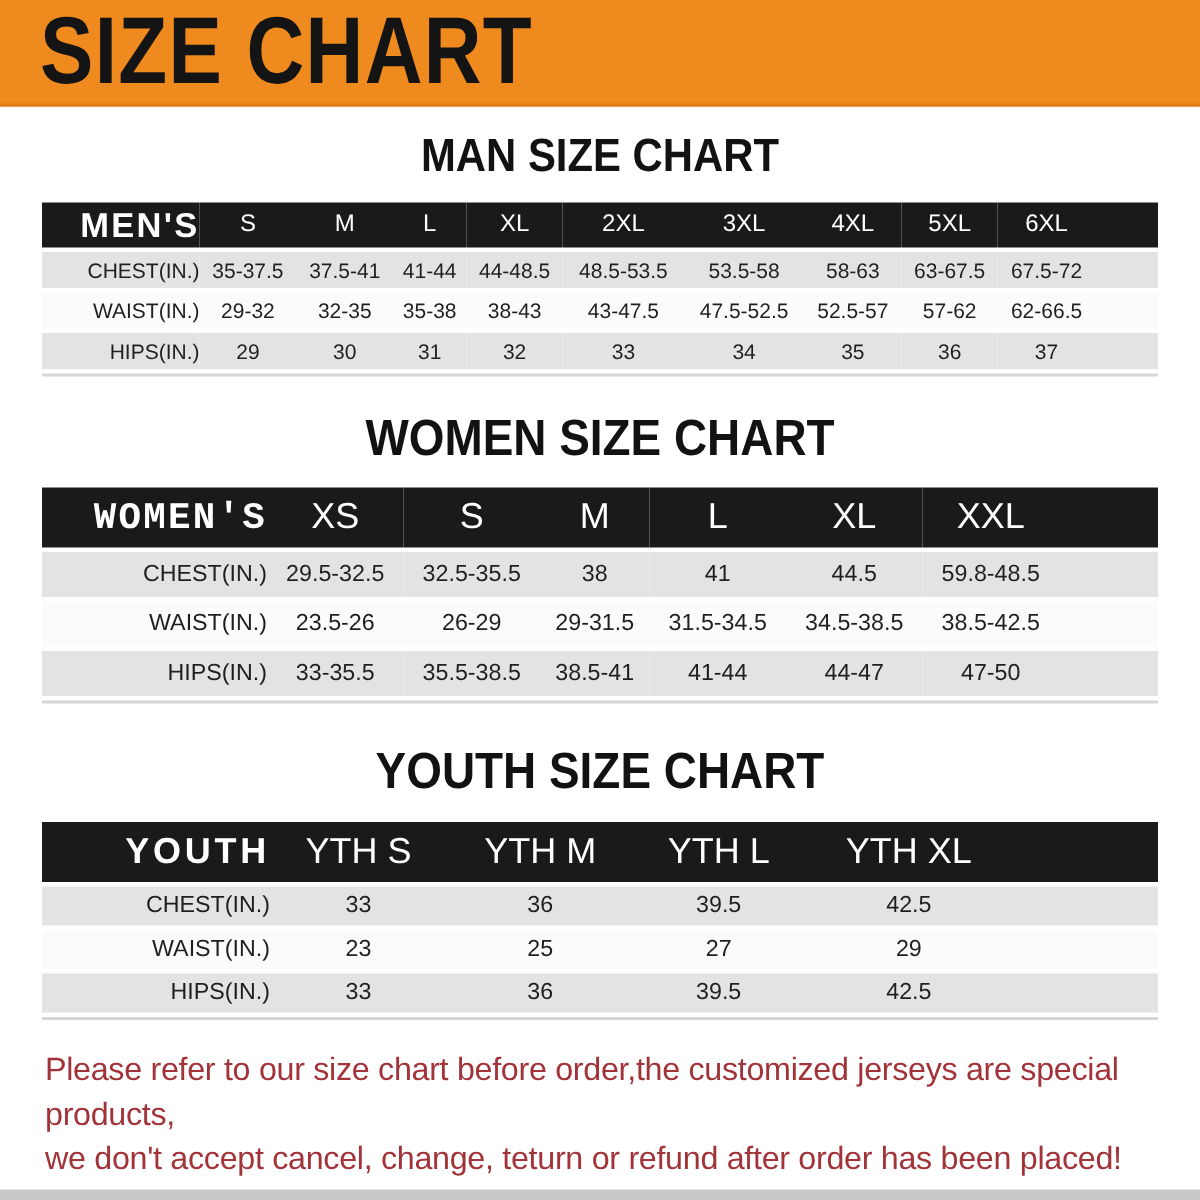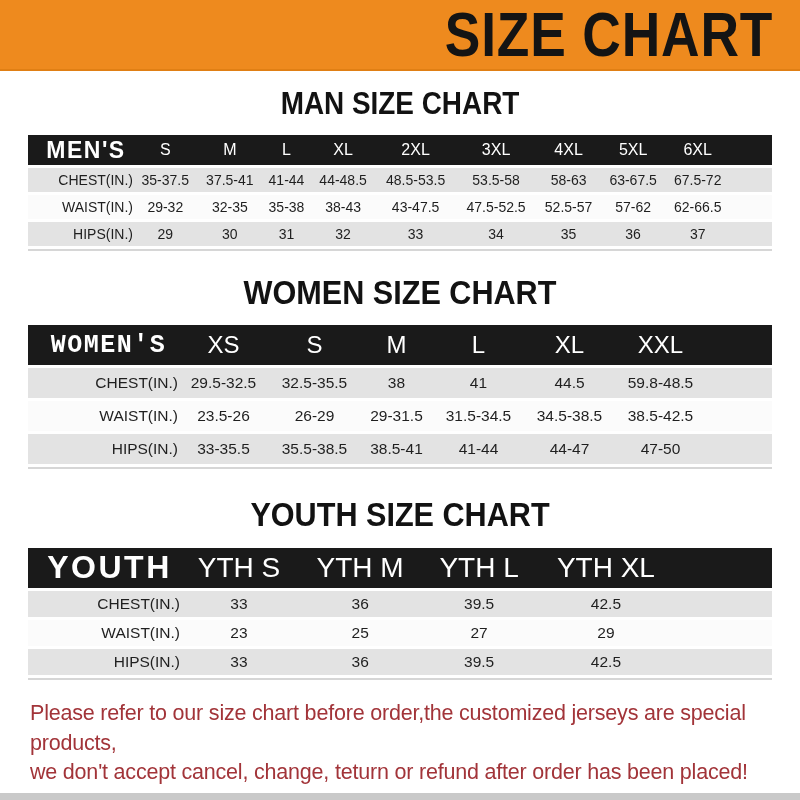--- a/index.html
+++ b/index.html
@@ -9,23 +9,22 @@
     position: relative;
     overflow: hidden;
     font-family: "Liberation Sans", sans-serif;
     color: #1f1f1f;
   }
 
   
   .banner {
     height: 71px;
     background: #ee8a1e;
-    display: flex; align-items: center; justify-content: flex-end;
+    display: flex; align-items: center; justify-content: flex-start;
     border-bottom: 2px solid #e07f14;
-    padding-left: 12px;
   }
   .banner-title {
     font-size: 62px;
     font-weight: bold;
     color: #141414;
     letter-spacing: 1px;
     transform: scaleX(0.86) scaleY(1.02);
     white-space: nowrap;
     line-height: 1;
   }
@@ -53,21 +52,21 @@
     border-bottom: 2px solid #d6d6d6;
   }
   table.sizetable thead th {
     background: #1a1a1a;
     color: #ffffff;
     font-weight: normal;
     text-align: center;
     vertical-align: middle;
   }
   table.sizetable thead th.corner {
-    text-align: center;
+    text-align: right;
     font-weight: bold;
     padding-left: 11px;
     letter-spacing: 1.5px;
     white-space: nowrap;
   }
   table.sizetable tbody th.rowlabel {
     font-weight: normal;
     text-align: right;
     white-space: nowrap;
     margin-left: 34px;
@@ -85,22 +84,22 @@
   table.men thead th.spacercol { width: 42px; }
   table.men tbody th, table.men tbody td { height: 24px; font-size: 14px; }
 
   
   table.women thead th { height: 40px; font-size: 24px; }
   table.women thead th.corner { font-size: 25px; width: 150px; font-family: Liberation Mono, monospace; }
   table.women thead th.spacercol { width: 66px; }
   table.women tbody th, table.women tbody td { height: 30px; font-size: 15.5px; }
 
   
-  table.youth thead th { height: 40px; font-size: 28px; }
-  table.youth thead th.corner { font-size: 32px; width: 152px; letter-spacing: 2.5px; }
+  table.youth thead th { height: 40px; font-size: 24px; }
+  table.youth thead th.corner { font-size: 24px; width: 152px; letter-spacing: 2.5px; }
   table.youth thead th.spacercol { width: 96px; }
   table.youth tbody th, table.youth tbody td { height: 26px; font-size: 15.5px; }
 
   
   .footer-note {
     margin: 19px 28px 0 30px;
     color: #a23439;
     font-size: 21.5px;
     line-height: 1.38;
     letter-spacing: -0.2px;

